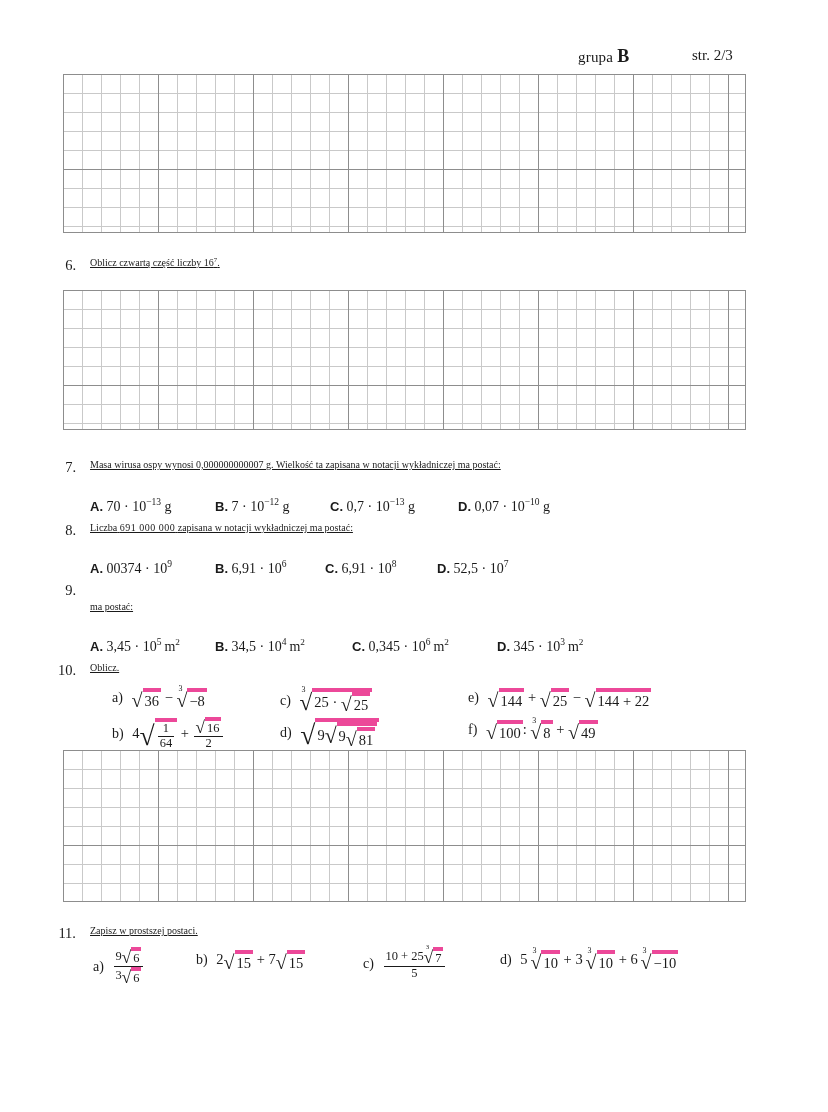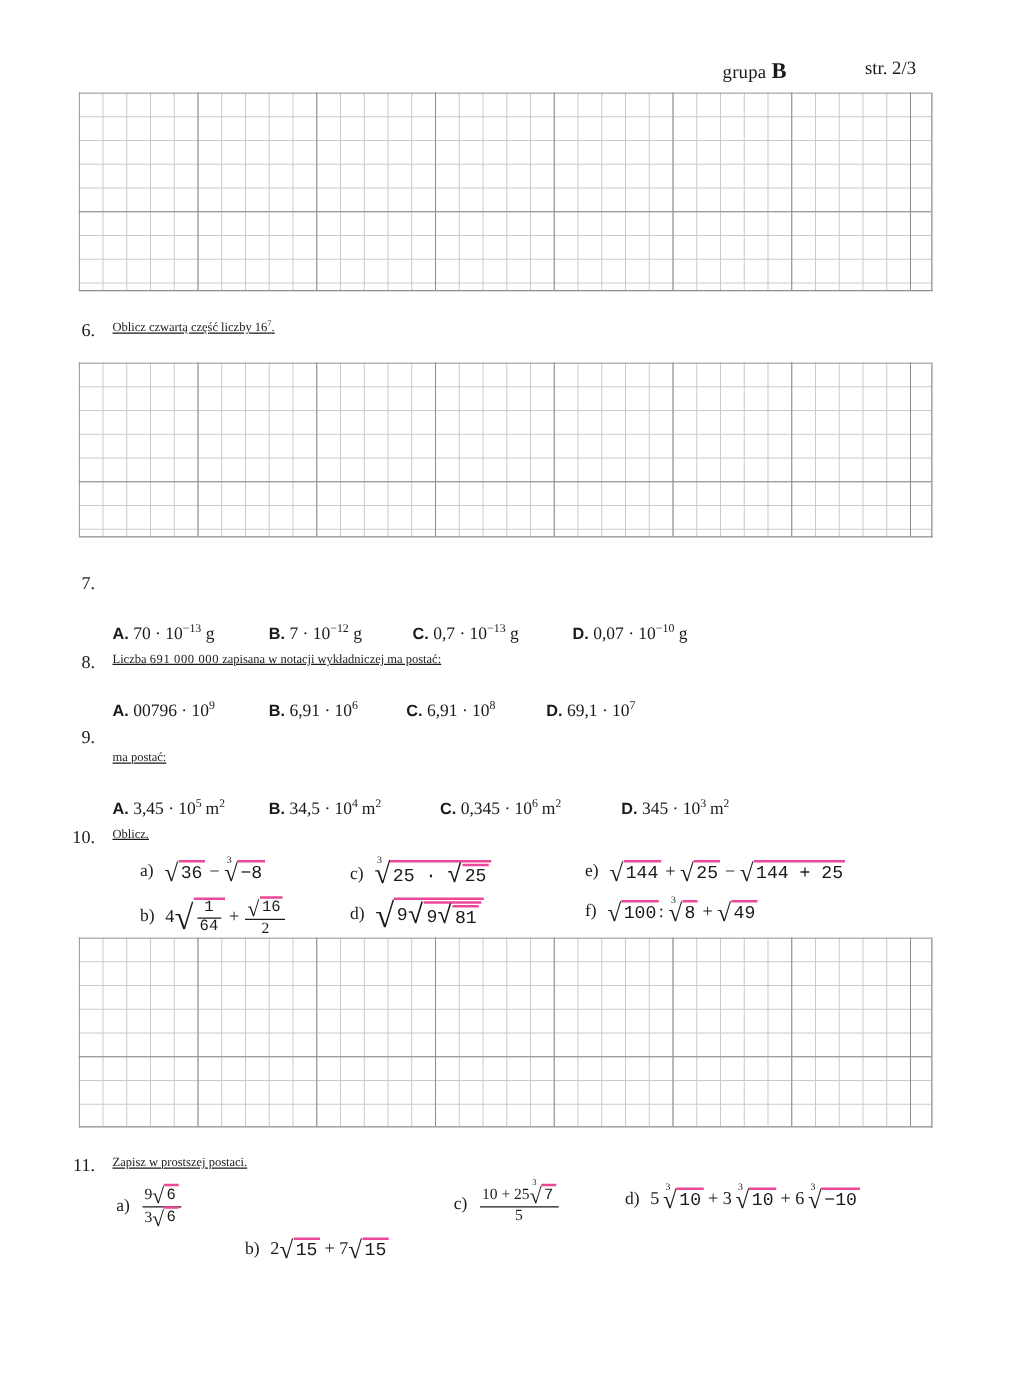--- a/index.html
+++ b/index.html
@@ -122,26 +122,25 @@
     vertical-align: middle;
   }
   .rad > .sign {
     display: inline-block;
     position: relative;
     font-size: 1.0em;
     vertical-align: middle;
   }
   .rad > .arg {
     display: inline-block;
-    border-top: 2px solid #ec4899;
+    border-top: 4px solid #ec4899;
     padding: 1px 2px 0 2px;
     vertical-align: middle;
     position: relative;
     top: -0.5px;
-    font-family: Liberation Mono, monospace;
   }
   .radsym {
     display: inline-block;
     font-size: 1.38em;
     line-height: 1;
     vertical-align: middle;
     transform: translateY(0.5px);
   }
   .idx {
     position: absolute;
@@ -184,20 +183,21 @@
   <div class="grid" style="left:63px; top:74px; width:683px; height:159px;"></div>
 
   <div class="tnum" style="left:48px; top:257px; width:28px;">6.</div>
   <div class="tbody" style="left:90px; top:257px;">
     <span>Oblicz czwartą część liczby 16</span><sup>7</sup><span>.</span>
   </div>
 
   <div class="grid" style="left:63px; top:290px; width:683px; height:140px;"></div>
 
   <div class="tnum" style="left:48px; top:459px; width:28px;">7.</div>
+  <div class="tbody" style="left:90px; top:459px; width:690px;">Masa wirusa ospy wynosi 0,000000000007 g. Wielkość ta zapisana w notacji wykładniczej ma postać:</div>
 
   <div class="opt" style="left:90px; top:487px;">
     <span class="optlab">A.</span>
     <span>70 · 10</span><sup>−13</sup>
     <span>g</span>
   </div>
   <div class="opt" style="left:215px; top:487px;">
     <span class="optlab">B.</span>
     <span>7 · 10</span><sup>−12</sup>
     <span>g</span>
@@ -215,33 +215,33 @@
 
   <div class="tnum" style="left:48px; top:522px; width:28px;">8.</div>
   <div class="tbody" style="left:90px; top:522px; width:690px;">
     <span>Liczba</span>
     <span class="thin">691 000 000</span>
     <span>zapisana w notacji wykładniczej ma postać:</span>
   </div>
 
   <div class="opt" style="left:90px; top:549px;">
     <span class="optlab">A.</span>
-    <span>00796 · 10</span><sup>9</sup>
+    <span>00374 · 10</span><sup>9</sup>
   </div>
   <div class="opt" style="left:215px; top:549px;">
     <span class="optlab">B.</span>
     <span>6,91 · 10</span><sup>6</sup>
   </div>
   <div class="opt" style="left:325px; top:549px;">
     <span class="optlab">C.</span>
     <span>6,91 · 10</span><sup>8</sup>
   </div>
   <div class="opt" style="left:437px; top:549px;">
     <span class="optlab">D.</span>
-    <span>69,1 · 10</span><sup>7</sup>
+    <span>52,5 · 10</span><sup>7</sup>
   </div>
 
   <div class="tnum" style="left:48px; top:582px; width:28px;">9.</div>
   <div class="tbody" style="left:90px; top:601px;">ma postać:</div>
 
   <div class="opt" style="left:90px; top:627px;">
     <span class="optlab">A.</span>
     <span>3,45 · 10</span><sup>5</sup><span class="nbsp-thin"></span><span>m</span><sup class="sq">2</sup>
   </div>
   <div class="opt" style="left:215px; top:627px;">
@@ -292,21 +292,21 @@
     </span>
   </div>
 
   <div class="sub-item" style="left:468px; top:688px;">
     <span class="sub-lab">e)</span>
     <span class="math">
       <span class="rad"><span class="sign"><span class="radsym">√</span></span><span class="arg">144</span></span>
       <span>+</span>
       <span class="rad"><span class="sign"><span class="radsym">√</span></span><span class="arg">25</span></span>
       <span>−</span>
-      <span class="rad"><span class="sign"><span class="radsym">√</span></span><span class="arg">144 + 25</span></span>
+      <span class="rad"><span class="sign"><span class="radsym">√</span></span><span class="arg">144 + 22</span></span>
     </span>
   </div>
 
   <div class="sub-item" style="left:468px; top:720px;">
     <span class="sub-lab">f)</span>
     <span class="math">
       <span class="rad"><span class="sign"><span class="radsym">√</span></span><span class="arg">100</span></span><span>:</span>
       <span class="rad"><span class="sign"><span class="radsym">√</span><span class="idx">3</span></span><span class="arg">8</span></span>
       <span>+</span>
       <span class="rad"><span class="sign"><span class="radsym">√</span></span><span class="arg">49</span></span>
@@ -321,21 +321,21 @@
   <div class="sub-item" style="left:93px; top:948px;">
     <span class="sub-lab">a)</span>
     <span class="math">
       <span class="frac">
         <span class="num"><span>9</span><span class="rad"><span class="sign"><span class="radsym">√</span></span><span class="arg">6</span></span></span>
         <span class="den"><span>3</span><span class="rad"><span class="sign"><span class="radsym">√</span></span><span class="arg">6</span></span></span>
       </span>
     </span>
   </div>
 
-  <div class="sub-item" style="left:196px; top:990px;">
+  <div class="sub-item" style="left:196px; top:950px;">
     <span class="sub-lab">b)</span>
     <span class="math">
       <span>2</span><span class="rad"><span class="sign"><span class="radsym">√</span></span><span class="arg">15</span></span>
       <span>+</span>
       <span>7</span><span class="rad"><span class="sign"><span class="radsym">√</span></span><span class="arg">15</span></span>
     </span>
   </div>
 
   <div class="sub-item" style="left:363px; top:948px;">
     <span class="sub-lab">c)</span>

